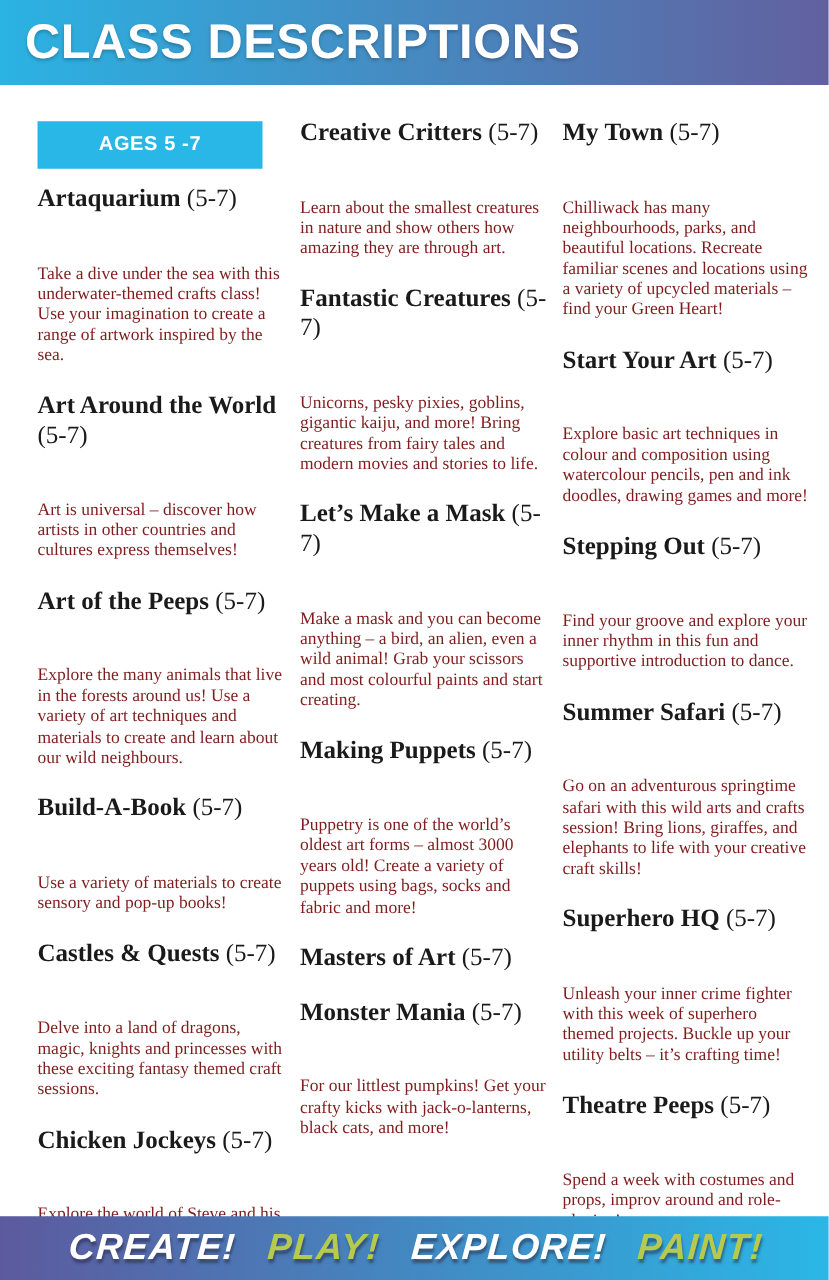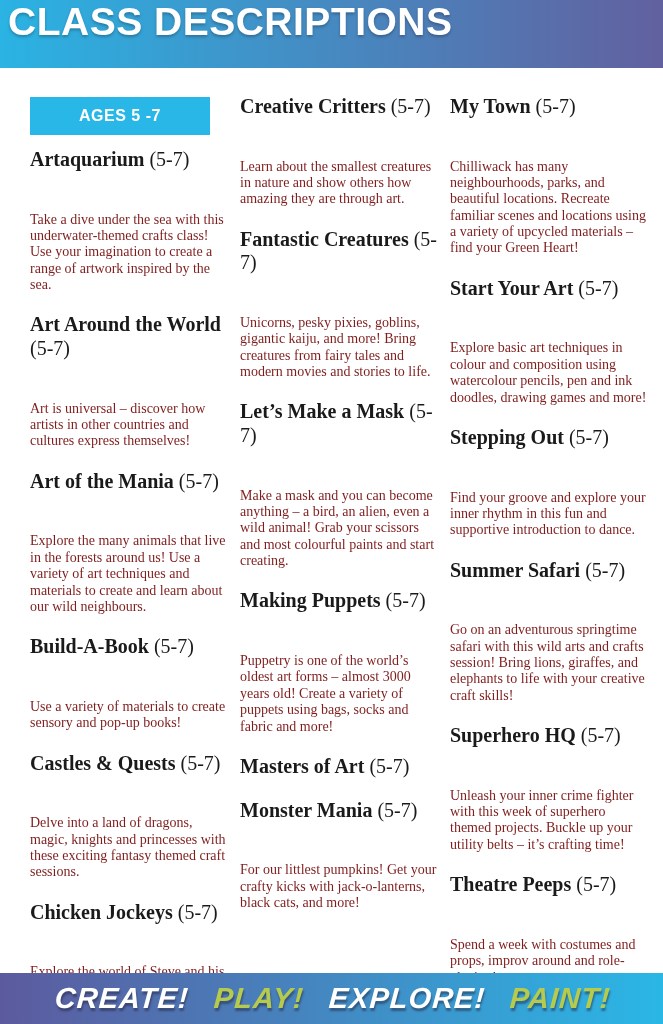--- a/index.html
+++ b/index.html
@@ -13,21 +13,22 @@
   .page {
     width: 663px; height: 1024px;
     position: relative;
     background: #ffffff;
   }
   
   .header {
     height: 68px;
     width: 100%;
     display: flex;
-    padding-left: 8px;
+    align-items: center;
+    padding-left: 20px;
     background: linear-gradient(90deg, var(--hdr-left, #2ab3e3), var(--hdr-right, #62609f));
   }
   .header-title {
     font-family: "Liberation Sans", sans-serif;
     font-weight: bold;
     font-size: 39px;
     color: #ffffff;
     letter-spacing: 0.5px;
     text-shadow: 0 2px 3px rgba(0,0,0,0.25);
     white-space: nowrap;
@@ -106,21 +107,21 @@
         <div class="age-banner">AGES 5 -7</div>
         <div class="class-block">
           <div class="class-title"><span class="class-name">Artaquarium</span> <span class="class-ages">(5-7)</span></div>
           <div class="class-desc">Take a dive under the sea with this underwater-themed crafts class! Use your imagination to create a range of artwork inspired by the sea.</div>
         </div>
         <div class="class-block">
           <div class="class-title"><span class="class-name">Art Around the World</span> <span class="class-ages">(5-7)</span></div>
           <div class="class-desc">Art is universal – discover how artists in other countries and cultures express themselves!</div>
         </div>
         <div class="class-block">
-          <div class="class-title"><span class="class-name">Art of the Mania</span> <span class="class-ages">(5-7)</span></div>
+          <div class="class-title"><span class="class-name">Art of the Peeps</span> <span class="class-ages">(5-7)</span></div>
           <div class="class-desc">Explore the many animals that live in the forests around us! Use a variety of art techniques and materials to create and learn about our wild neighbours.</div>
         </div>
         <div class="class-block">
           <div class="class-title"><span class="class-name">Build-A-Book</span> <span class="class-ages">(5-7)</span></div>
           <div class="class-desc">Use a variety of materials to create sensory and pop-up books!</div>
         </div>
         <div class="class-block">
           <div class="class-title"><span class="class-name">Castles &amp; Quests</span> <span class="class-ages">(5-7)</span></div>
           <div class="class-desc">Delve into a land of dragons, magic, knights and princesses with these exciting fantasy themed craft sessions.</div>
         </div>

